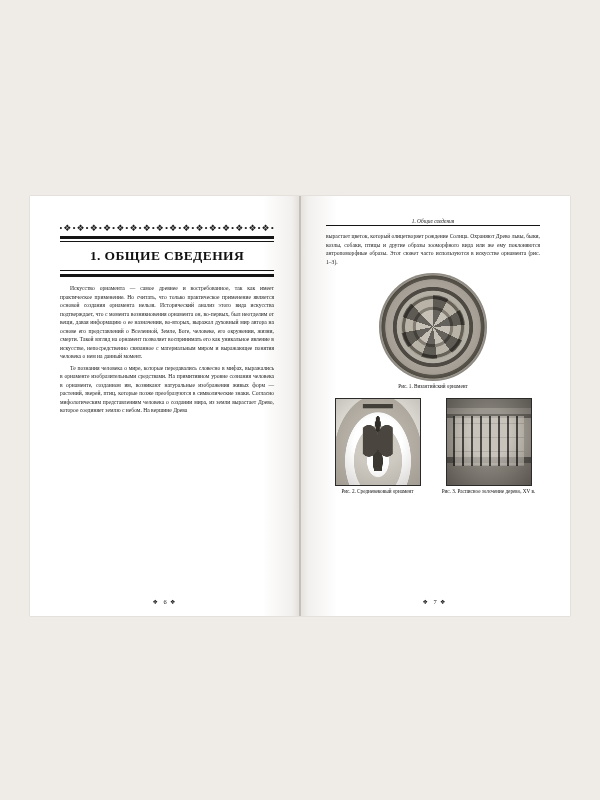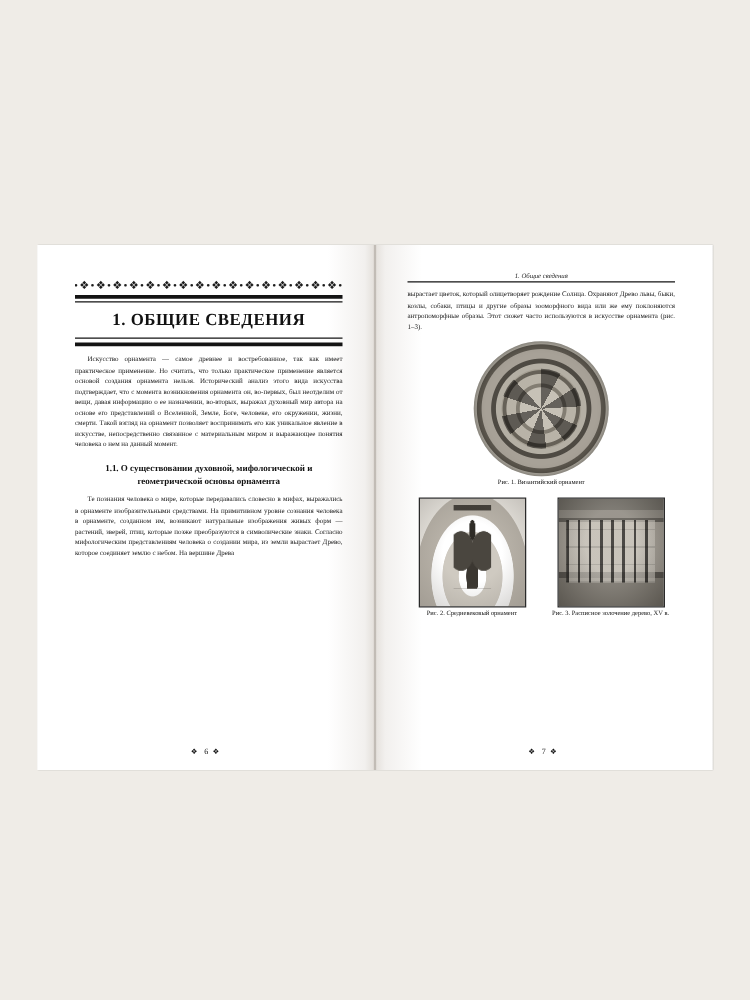--- a/index.html
+++ b/index.html
@@ -243,21 +243,20 @@
     <div class="rule-thick"></div>
     <div class="rule-thin"></div>
 
     <h1 class="chapter-title">1. ОБЩИЕ СВЕДЕНИЯ</h1>
 
     <div class="rule-thin2"></div>
     <div class="rule-thick"></div>
 
     <p class="body-text" style="margin-top:7px;">Искусство орнамента — самое древнее и востребованное, так как имеет практическое применение. Но считать, что только практическое применение является основой создания орнамента нельзя. Исторический анализ этого вида искусства подтверждает, что с момента возникновения орнамента он, во-первых, был неотделим от вещи, давая информацию о ее назначении, во-вторых, выражал духовный мир автора на основе его представлений о Вселенной, Земле, Боге, человеке, его окружении, жизни, смерти. Такой взгляд на орнамент позволяет воспринимать его как уникальное явление в искусстве, непосредственно связанное с материальным миром и выражающее понятия человека о нем на данный момент.</p>
 
-    <h2 class="section-title">1.1. О существовании духовной, мифологической и геометрической основы орнамента</h2>
 
     <p class="body-text">Те познания человека о мире, которые передавались словесно в мифах, выражались в орнаменте изобразительными средствами. На примитивном уровне сознания человека в орнаменте, созданном им, возникают натуральные изображения живых форм — растений, зверей, птиц, которые позже преобразуются в символические знаки. Согласно мифологическим представлениям человека о создании мира, из земли вырастает Древо, которое соединяет землю с небом. На вершине Древа</p>
 
     <div class="folio">
       <span>❖</span>
       <span class="num">6</span>
       <span>❖</span>
     </div>
   </div>
 

